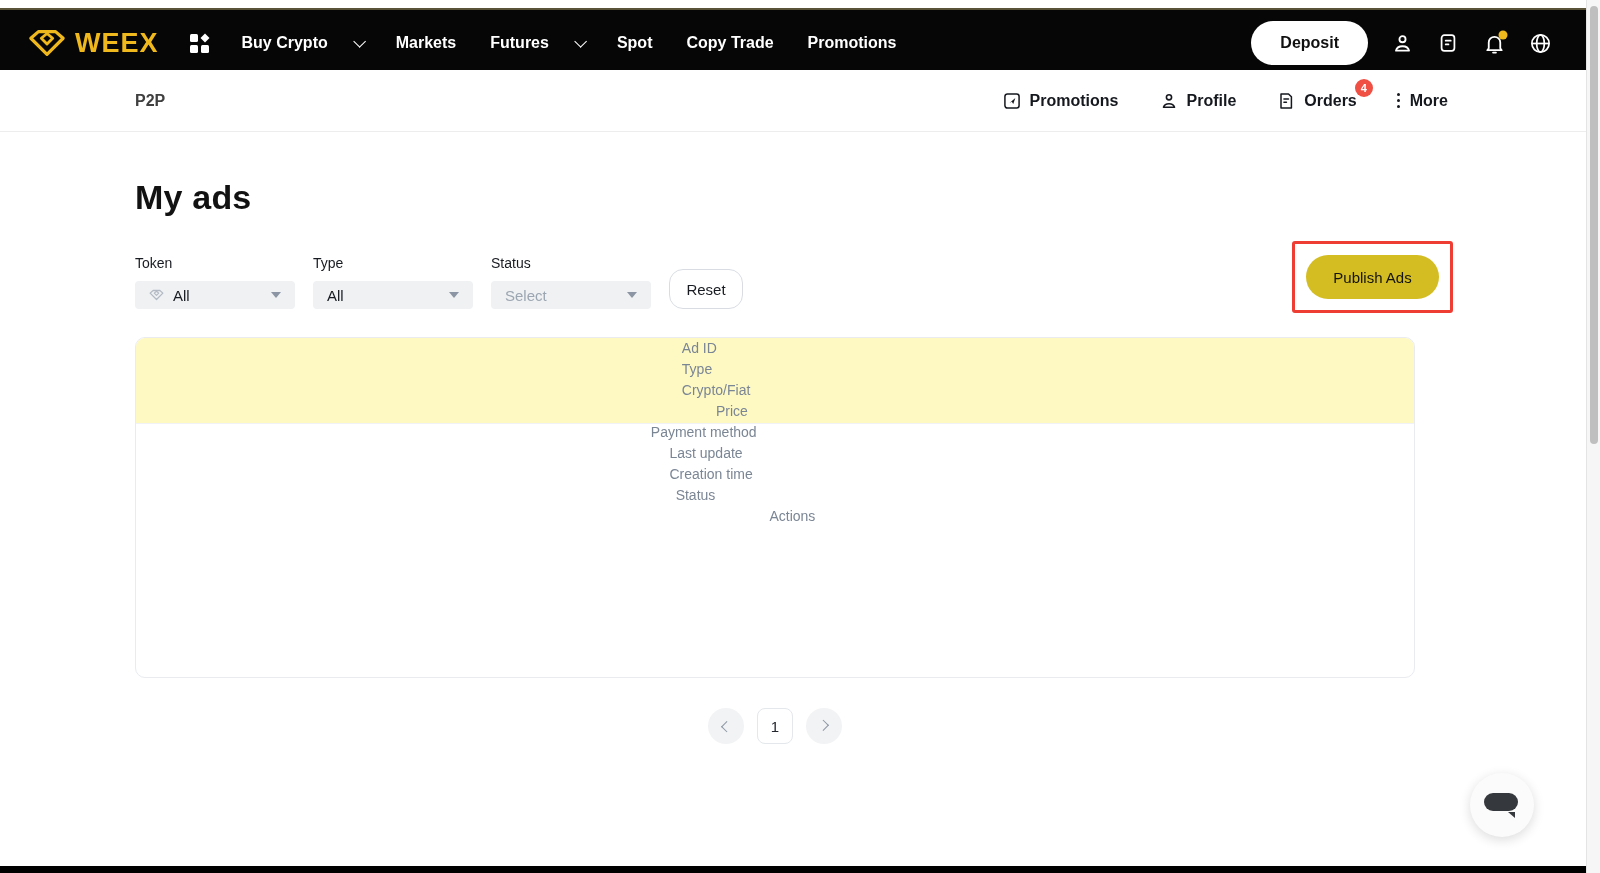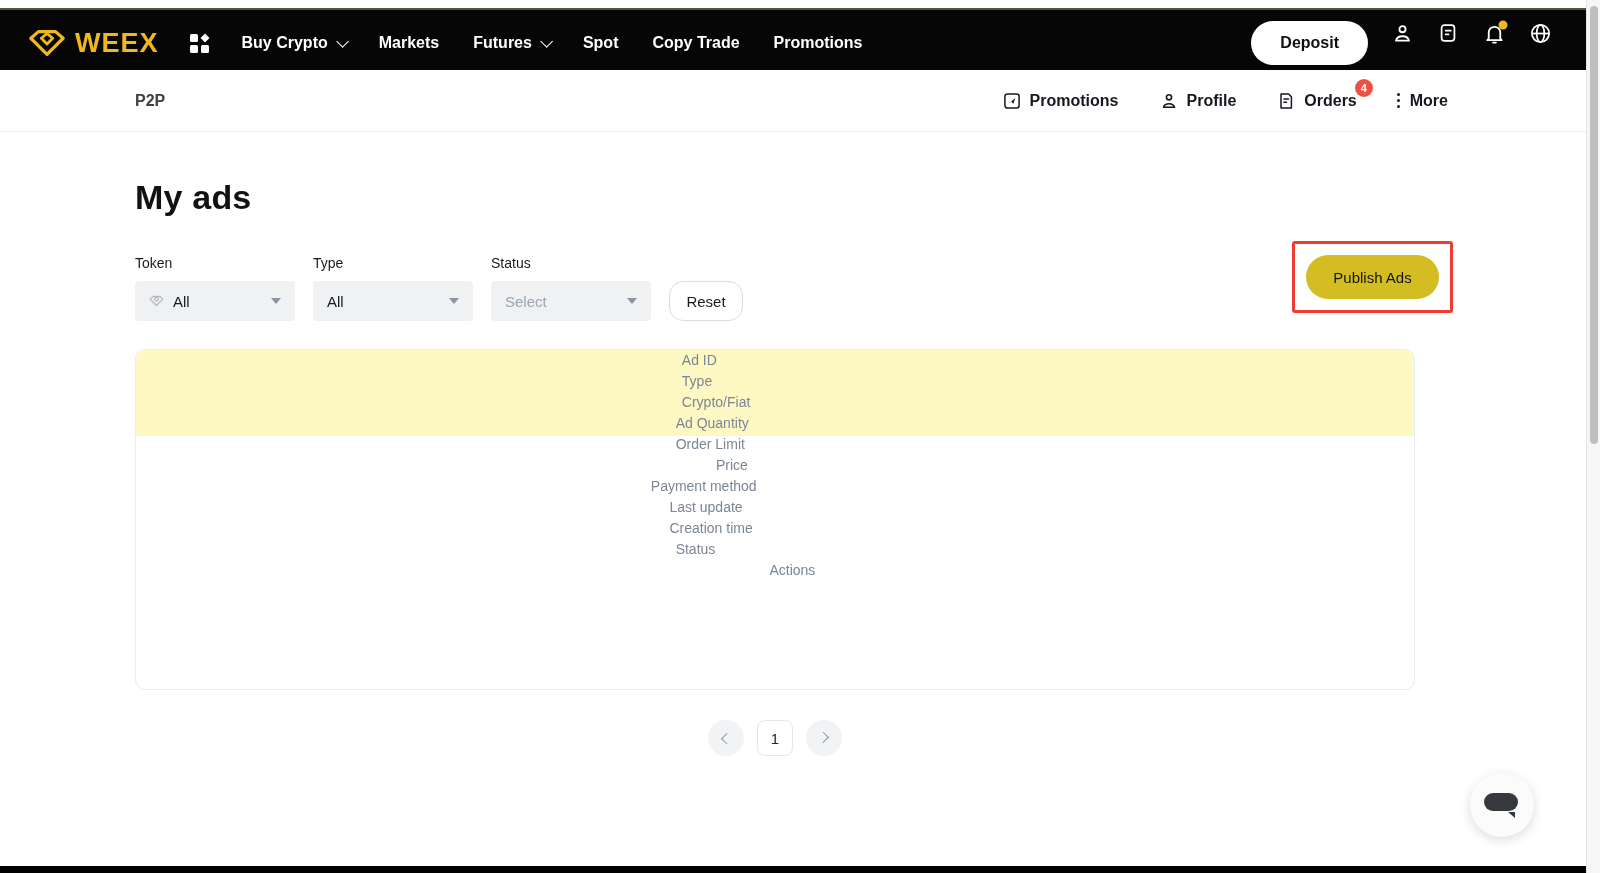--- a/index.html
+++ b/index.html
@@ -8,24 +8,24 @@
   .frame { position:relative; width:1600px; height:873px; background:#fff; }
 
   
   .topbar { position:absolute; top:8px; left:0; width:1586px; height:70px; background:#060606;
     display:flex; align-items:center; padding:0 34px 0 28px; }
   .topbar::before { content:""; position:absolute; top:0; left:0; width:100%; height:2px; background:#6f6747; opacity:.8; }
   .brand { display:flex; align-items:center; gap:9px; }
   .brand-name { color:#efb81c; font-size:27px; font-weight:bold; letter-spacing:1px; }
   .apps-btn { margin-left:30px; display:flex; align-items:center; }
   .menu { display:flex; align-items:center; margin-left:32px; gap:34px; }
-  .menu-item { color:#fff; font-size:16px; font-weight:600; display:flex; align-items:center; gap:8px; cursor:pointer; white-space:nowrap; }
+  .menu-item { color:#fff; font-size:16px; font-weight:600; display:flex; align-items:center; gap:25px; cursor:pointer; white-space:nowrap; }
   .chev { width:9px; height:9px; border-right:1.6px solid #fff; border-bottom:1.6px solid #fff;
     transform:rotate(45deg) translateY(-3px); display:inline-block; }
-  .topbar-right { margin-left:auto; display:flex; align-items:flex-start; gap:22px; }
+  .topbar-right { margin-left:auto; display:flex; align-items:center; gap:22px; }
   .deposit-btn { background:#fff; color:#101010; font-size:16px; font-weight:600;
     height:44px; padding:0 29px; border:none; border-radius:22px; display:flex; align-items:center; cursor:pointer; }
   .nav-ico { position:relative; width:24px; height:24px; display:flex; align-items:center; justify-content:center; cursor:pointer; }
 
   
   .subheader { position:absolute; top:70px; left:0; width:1586px; height:62px; background:#fff;
     border-bottom:1px solid #ededed; display:flex; align-items:center; padding:0 138px 0 135px; }
   .subheader-title { font-size:16px; font-weight:bold; color:#404040; }
   .subheader-right { margin-left:auto; display:flex; align-items:center; gap:40px; }
   .sub-action { position:relative; display:flex; align-items:center; gap:8px; font-size:16px; font-weight:600; color:#15181e; cursor:pointer; }
@@ -34,21 +34,21 @@
   .more-dots { display:flex; flex-direction:column; gap:3px; margin-right:2px; }
   .more-dots i { width:3px; height:3px; border-radius:50%; background:#15181e; }
 
   
   .content { position:absolute; top:132px; left:135px; width:1280px; }
   .page-title { margin-top:46px; font-size:34px; font-weight:bold; color:#121212; letter-spacing:.2px; }
 
   .filters { position:relative; margin-top:38px; display:flex; align-items:flex-end; gap:18px; }
   .filter-group { display:flex; flex-direction:column; gap:10px; }
   .filter-label { font-size:14px; color:#181b21; }
-  .select { width:160px; height:40px; background:#eff1f3; border-radius:4px; display:flex; align-items:center;
+  .select { width:160px; height:28px; background:#eff1f3; border-radius:4px; display:flex; align-items:center;
     padding:0 14px; font-size:15px; color:#181b21; cursor:pointer; }
   .select .val { margin-right:auto; }
   .select .placeholder { color:#9ca6b2; }
   .tri { width:0; height:0; border-left:5px solid transparent; border-right:5px solid transparent; border-top:6px solid #8b95a3; }
   .token-mini { margin-right:9px; display:flex; align-items:center; }
   .reset-btn { width:74px; height:40px; background:#fff; border:1px solid #d9dde3; border-radius:14px;
     font-size:15px; color:#181b21; cursor:pointer; font-family:inherit; }
 
   .annotation-box { position:absolute; right:-38px; top:-14px; width:161px; height:72px;
     border:3px solid #ee3d33; border-radius:3px; display:flex; align-items:center; justify-content:center; background:#fff; }
@@ -240,24 +240,20 @@
       </div>
     </div>
 
     <div class="ads-table">
       <div class="thead">
         <div class="th c1">
           <div>Ad ID</div>
           <div>Type</div>
           <div>Crypto/Fiat</div>
         </div>
-        <div class="th c2">
-          <div>Ad Quantity</div>
-          <div>Order Limit</div>
-        </div>
         <div class="th c3">
           <div>Price</div>
         </div>
         <div class="th c4">
           <div>Payment method</div>
         </div>
         <div class="th c5">
           <div>Last update</div>
           <div>Creation time</div>
         </div>

